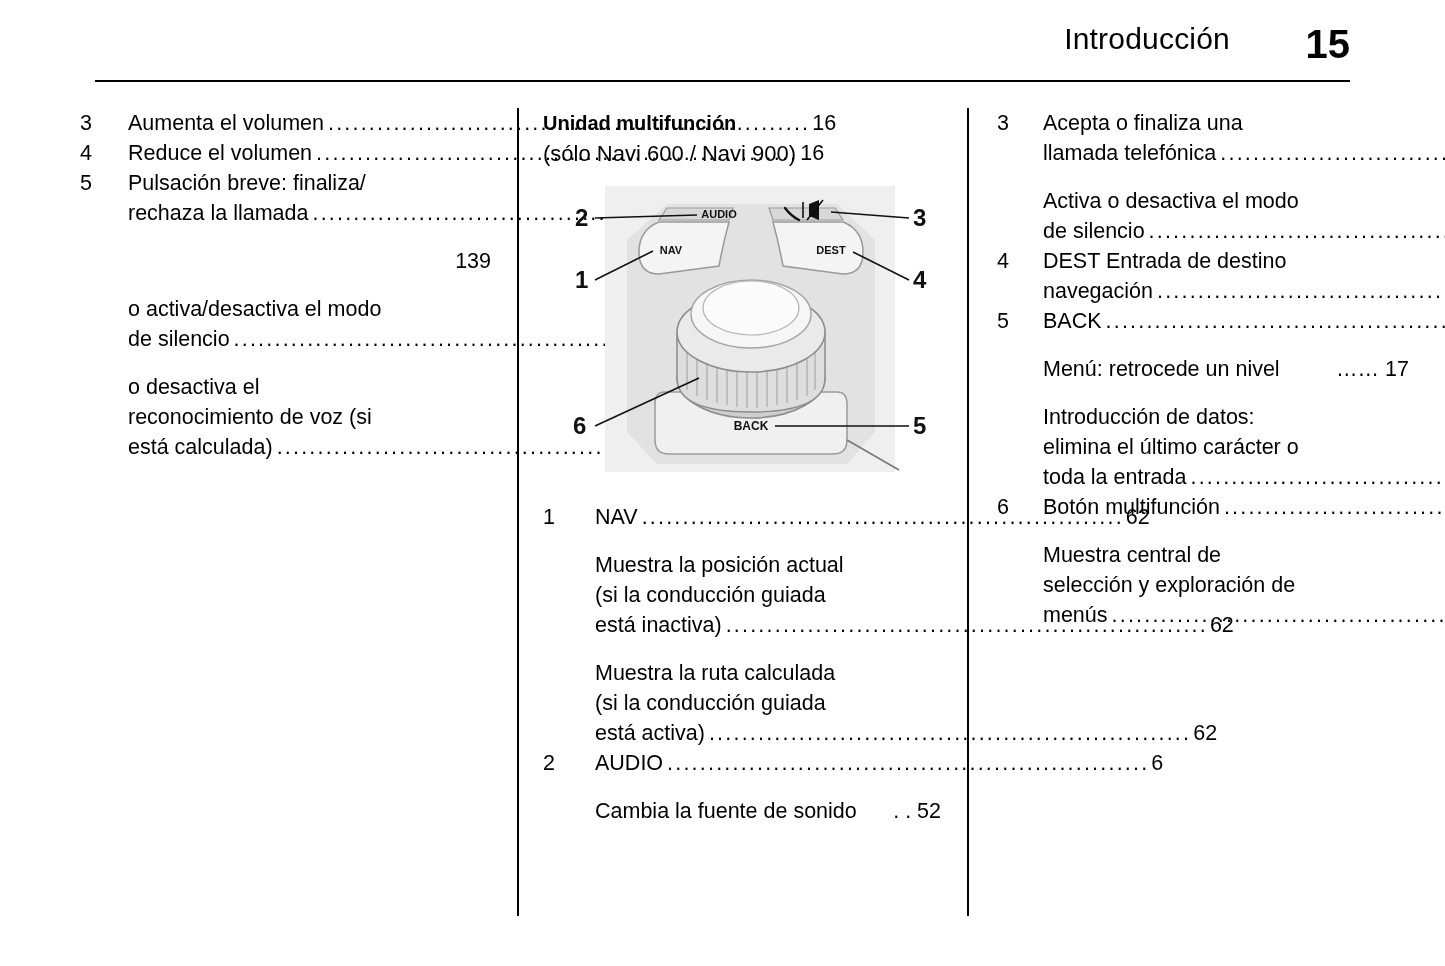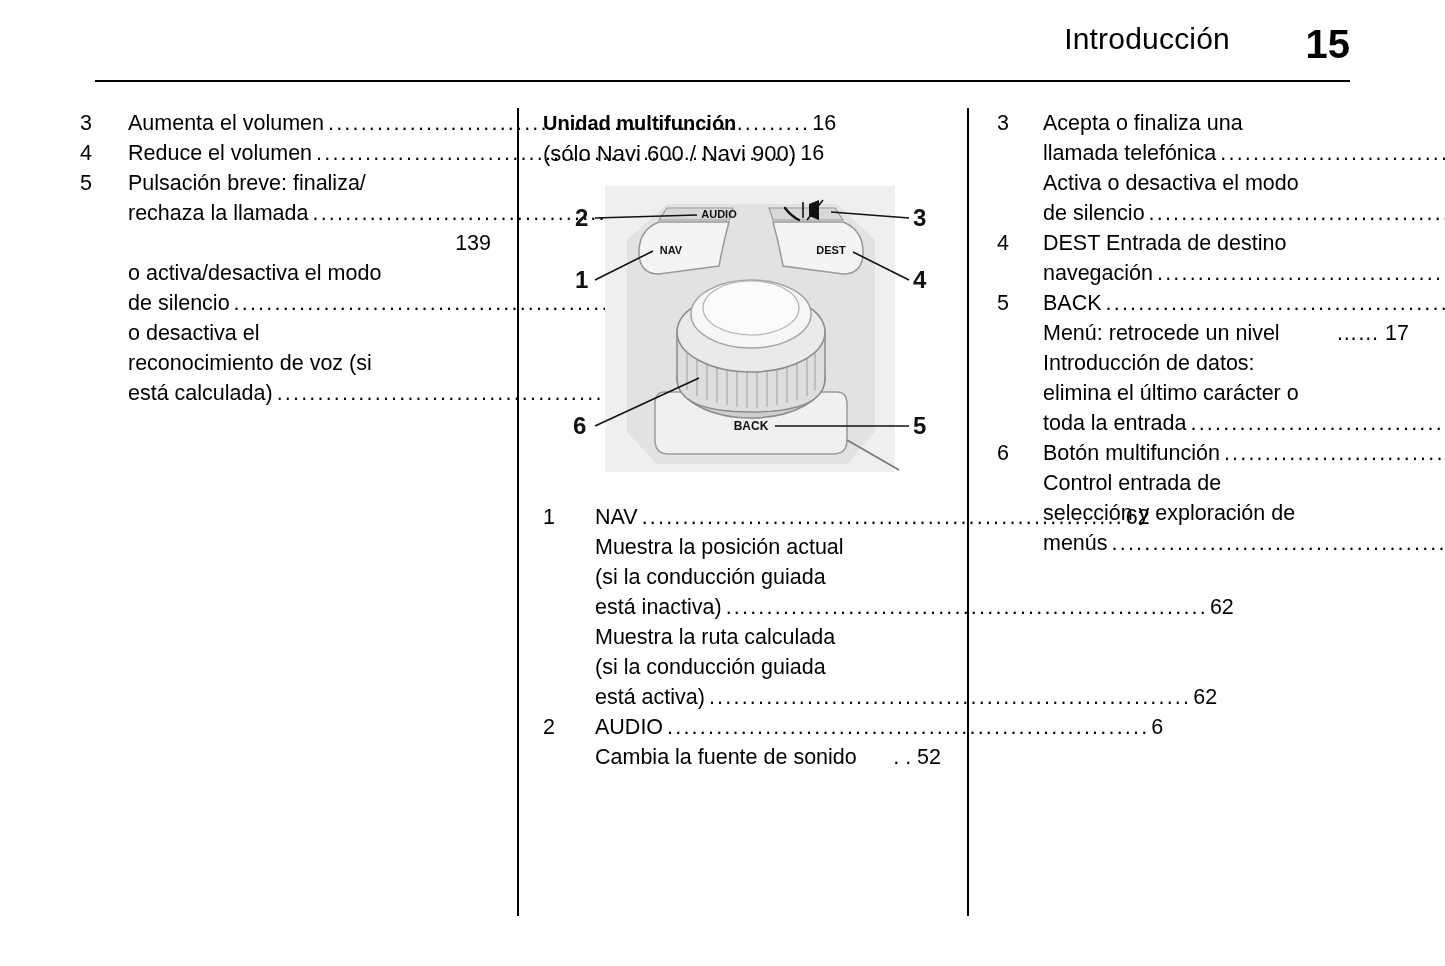--- a/index.html
+++ b/index.html
@@ -76,21 +76,21 @@
   }
   
   .entry {
     display: flex;
     align-items: flex-start;
     font-size: 21.5px;
     line-height: 30px;
     margin-bottom: 0px;
   }
   .entry + .entry { margin-top: 0px; }
-  .entry.gap { }
+  .entry.gap { margin-top: 18px; }
   .entry-num {
     width: 48px;
     flex: 0 0 48px;
     text-align: left;
   }
   .entry-body {
     flex: 1 1 auto;
     position: relative;
   }
   .entry-text {
@@ -485,21 +485,21 @@
           <span class="entry-body">
             <span class="leader-line">
               <span class="leader-text">Botón multifunción</span>
               <span class="leader-dots">...........................................................</span>
             </span>
           </span>
         </div>
         <div class="entry gap">
           <span class="entry-num"></span>
           <span class="entry-body">
-            <span class="entry-text">Control entrada de</span>
+            <span class="entry-text">Muestra central de</span>
           </span>
         </div>
         <div class="entry">
           <span class="entry-num"></span>
           <span class="entry-body">
             <span class="entry-text">selección y exploración de</span>
           </span>
         </div>
         <div class="entry">
           <span class="entry-num"></span>

